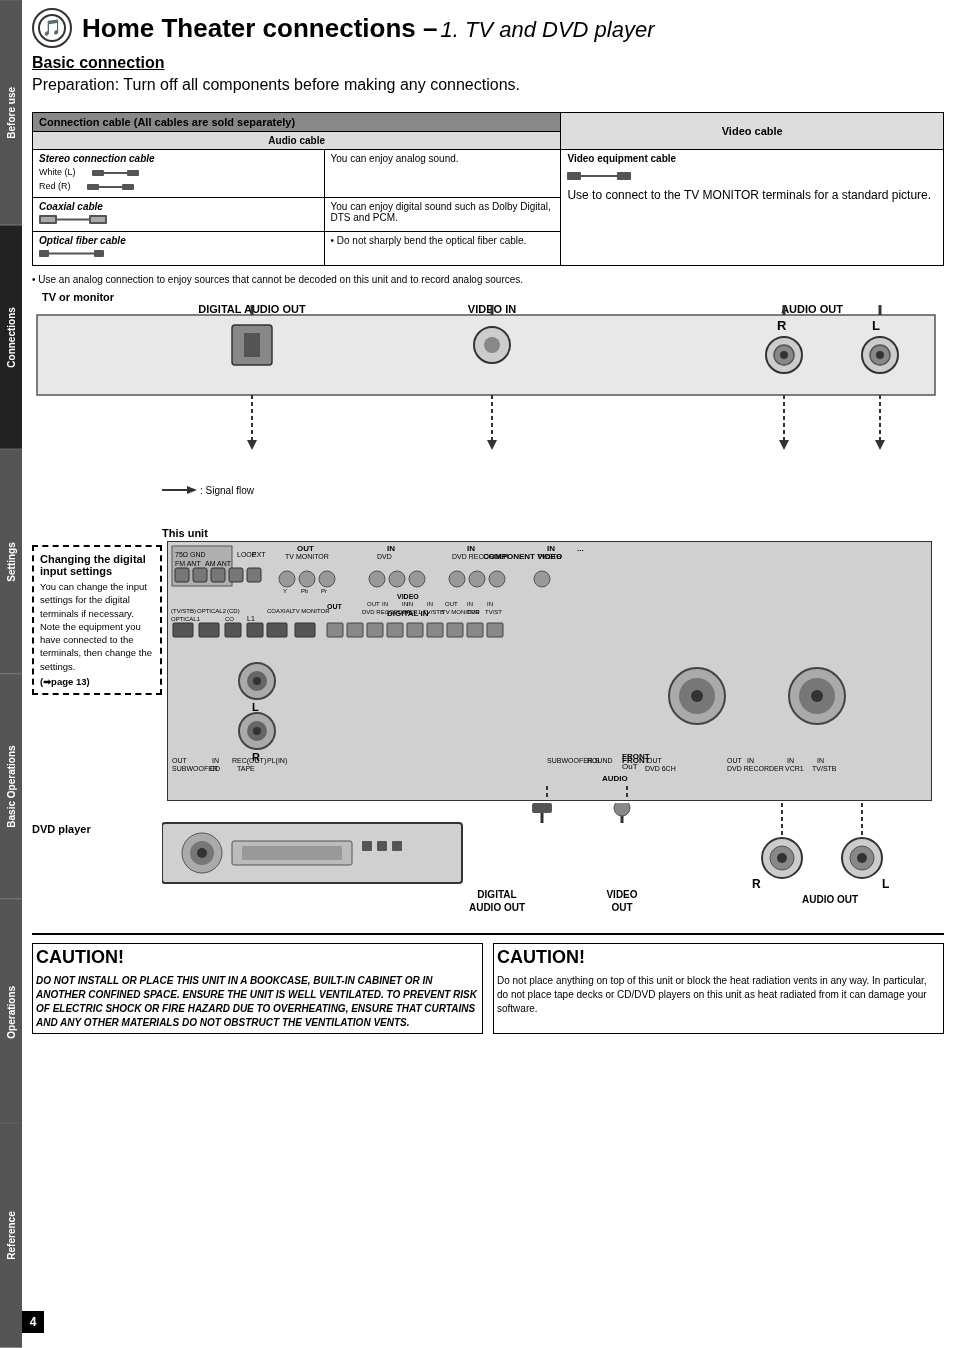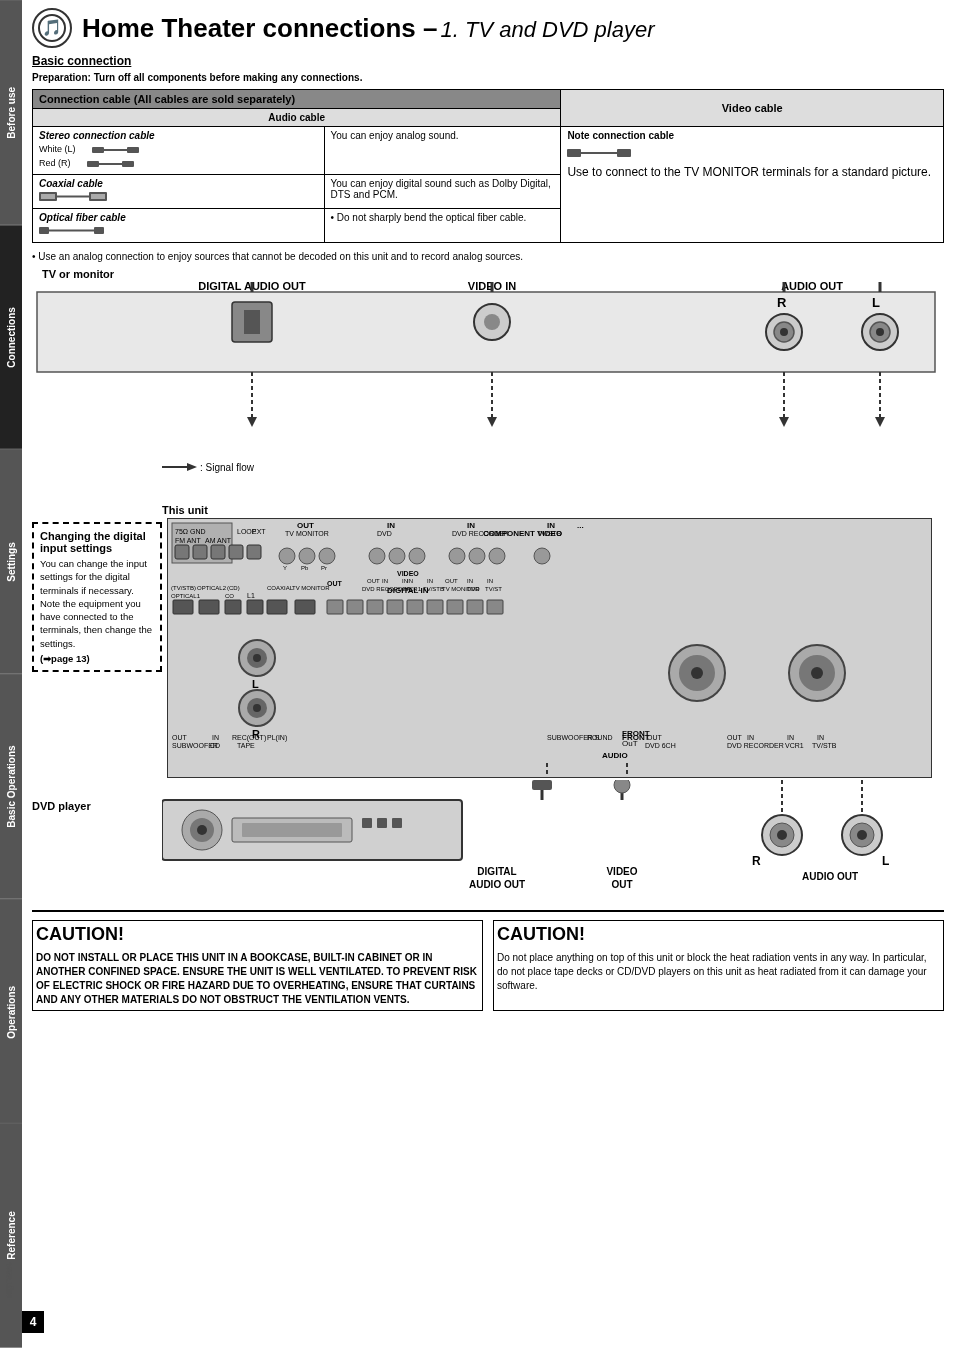--- a/index.html
+++ b/index.html
@@ -66,29 +66,29 @@
       align-items: center;
       justify-content: center;
       margin-right: 10px;
       font-size: 18px;
       color: #333;
       flex-shrink: 0;
     }
 
     
     .section-title {
-      font-size: 12px;
+      font-size: 16px;
       font-weight: bold;
       text-decoration: underline;
       margin-bottom: 4px;
     }
     .preparation-text {
-      font-size: 10px;
-      font-weight: bold;
-      margin-bottom: 6px;
+      font-size: 16px;
+      font-weight: normal;
+      margin-bottom: 18px;
     }
 
     
     .cable-table {
       width: 100%;
       border: 1px solid #000;
       border-collapse: collapse;
       margin-bottom: 8px;
       font-size: 10px;
     }
@@ -141,20 +141,21 @@
       font-weight: bold;
       margin-bottom: 6px;
     }
     .caution-text {
       font-size: 10px;
       line-height: 1.4;
     }
     .caution-text.bold {
       font-weight: bold;
       text-transform: uppercase;
+      font-style: italic;
     }
 
     .note-text {
       font-size: 10px;
       margin-bottom: 6px;
     }
 
     .stereo-cable-row {
       display: flex;
       align-items: center;
@@ -218,21 +219,21 @@
             <span style="font-size:9px;">Red  (R)</span>
             <svg width="60" height="12">
               <rect x="0" y="4" width="12" height="6" rx="1" fill="#555"></rect>
               <line x1="12" y1="7" x2="35" y2="7" stroke="#555" stroke-width="2"></line>
               <rect x="35" y="4" width="12" height="6" rx="1" fill="#555"></rect>
             </svg>
           </div>
         </td>
         <td style="vertical-align:top;font-size:10px;">You can enjoy analog sound.</td>
         <td rowspan="3" style="vertical-align:top;font-size:10px;">
-          <div style="font-weight:bold;margin-bottom:4px;">Note connection cable</div>
+          <div style="font-weight:bold;margin-bottom:4px;">Video equipment cable</div>
           <div style="margin:4px 0;">
             <svg width="80" height="14">
               <rect x="0" y="4" width="14" height="8" rx="1" fill="#555"></rect>
               <line x1="14" y1="8" x2="50" y2="8" stroke="#555" stroke-width="2"></line>
               <rect x="50" y="4" width="14" height="8" rx="1" fill="#555"></rect>
             </svg>
           </div>
           <div style="font-size:12px;">Use to connect to the TV MONITOR terminals for a standard picture.</div>
         </td>
       </tr>

